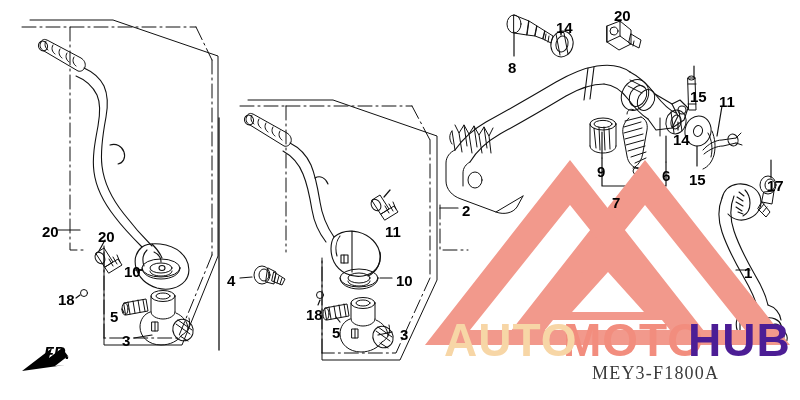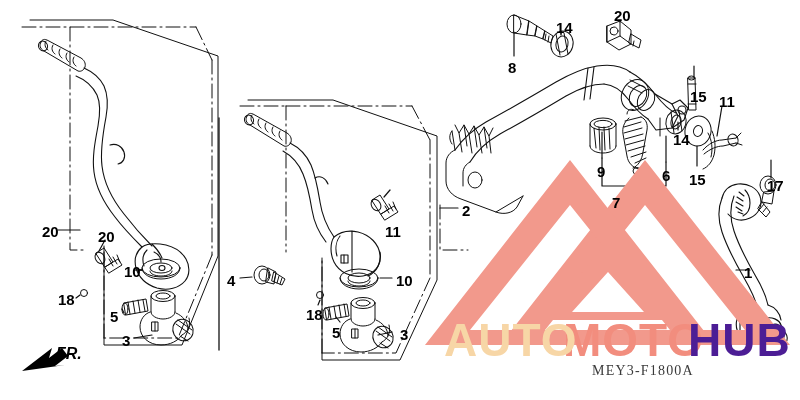--- a/index.html
+++ b/index.html
@@ -6,25 +6,25 @@
   body{width:800px;height:400px;overflow:hidden;
        font-family:"Liberation Sans",sans-serif;}
   #stage{position:relative;width:800px;height:400px;background:#ffffff;}
   svg.layer{position:absolute;left:0;top:0;width:800px;height:400px;}
   .lbl{position:absolute;font-family:"Liberation Sans",sans-serif;
        font-weight:bold;font-size:15px;color:#000;line-height:1;
        white-space:nowrap;}
   .wm-text{position:absolute;font-family:"Liberation Sans",sans-serif;
        font-weight:bold;letter-spacing:1px;white-space:nowrap;}
   #code{position:absolute;left:592px;top:363px;
-       font-family:"Liberation Serif",serif;font-size:14px;
+       font-family:"Liberation Serif",serif;font-size:18px;
        letter-spacing:1.2px;color:#3a3a3a;white-space:nowrap;}
   #fr{position:absolute;left:44px;top:345px;font-weight:bold;
       font-size:16px;font-style:italic;font-family:"Liberation Sans",sans-serif;
-      color:#000;margin-left:12px;}
+      color:#000;}
 </style>
 </head>
 <body>
 
 <div id="stage">
 
   <svg class="layer" viewBox="0 0 800 400">
     <g fill="none" stroke="#111" stroke-width="1.1" stroke-linejoin="round" stroke-linecap="round">
 
       <path d="M30 20 L113 20 L218 56 L218 256 L182 345 L104 345 L104 248" stroke-width="1.0" fill="none"></path>

